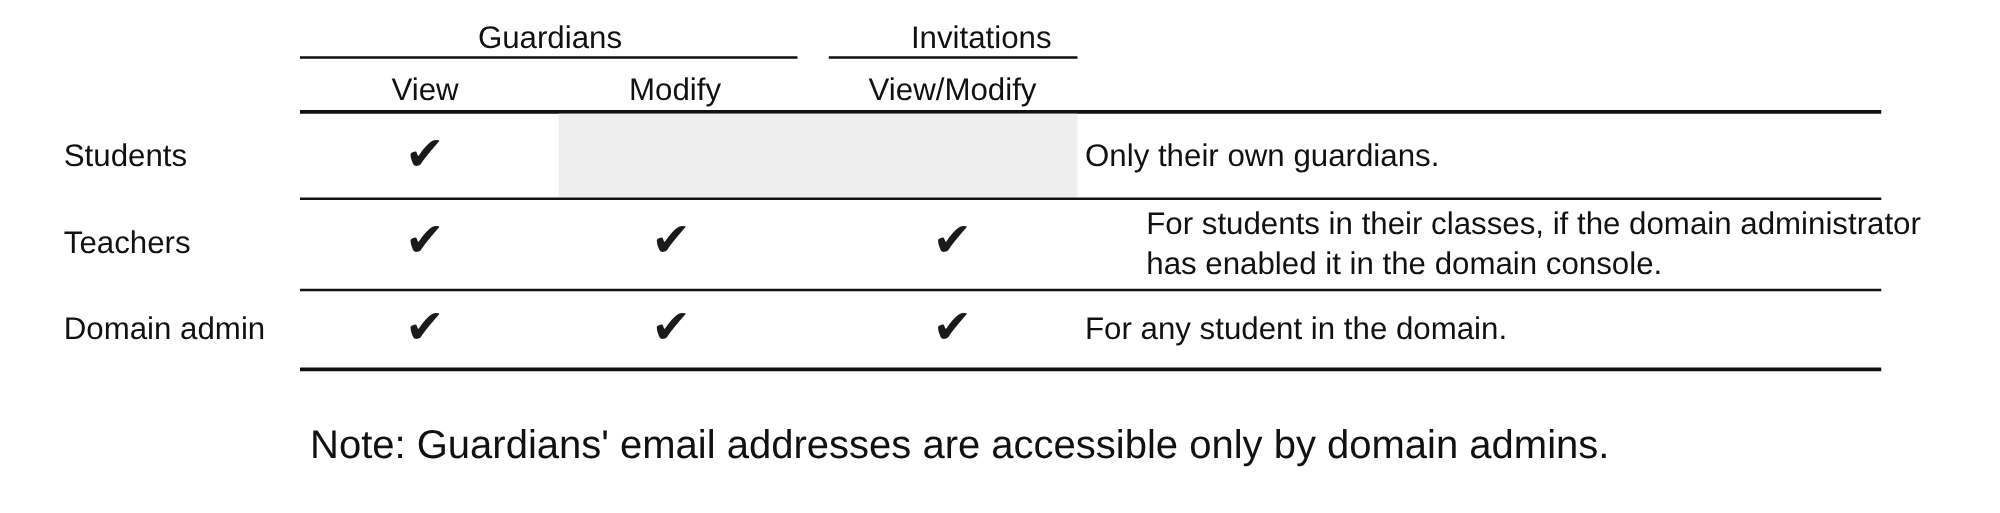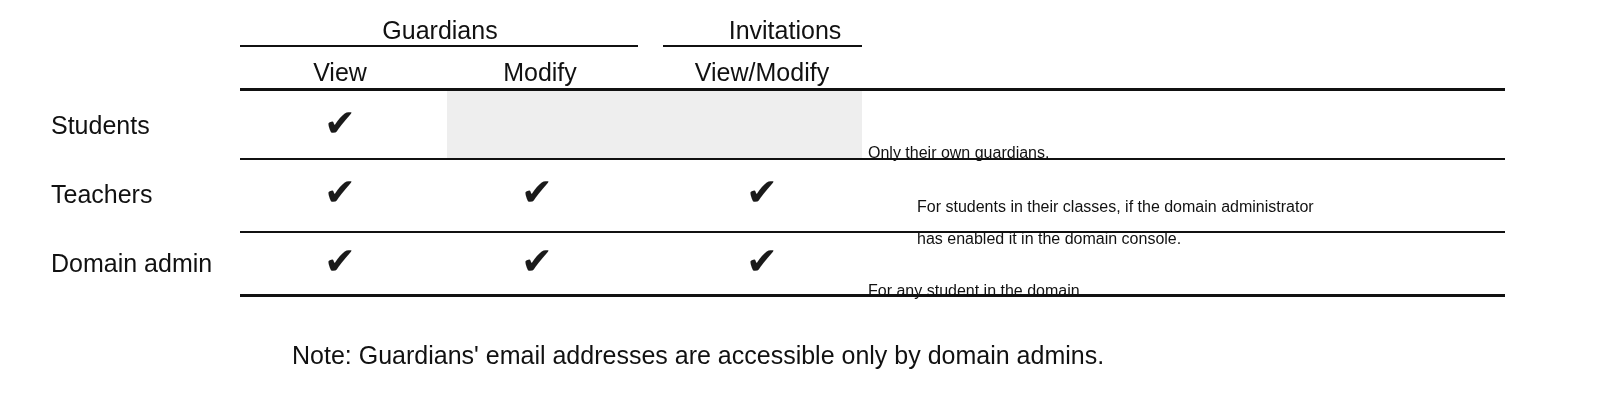--- a/index.html
+++ b/index.html
@@ -47,44 +47,42 @@
     text-align: center;
     transform: translateX(-50%);
   }
 
   .group-head { font-size: 25px; }
   .col-head   { font-size: 25px; }
   .row-label  { font-size: 25px; }
 
   .desc {
     position: absolute;
-    font-size: 16px;
+    font-size: 25px;
     line-height: 32px;
     color: #111111;
     white-space: pre-line;
-    margin-top: 28px;
   }
 
   .check {
     position: absolute;
     font-size: 38px;
     line-height: 38px;
     color: #1a1a1a;
     transform: translateX(-50%);
     font-family: "DejaVu Sans", sans-serif;
     font-weight: 700;
   }
 
   .note {
     position: absolute;
-    font-size: 25px;
+    font-size: 32px;
     line-height: 32px;
     color: #111111;
     white-space: pre;
-    margin-left: 44px;
   }
 </style>
 </head>
 <body>
 
 <div class="page">
 
   <div class="txt center group-head" style="left:440px; top:14px;">Guardians</div>
 
   <div class="txt center group-head" style="left:762px; top:14px;margin-left:23px;">Invitations</div>

